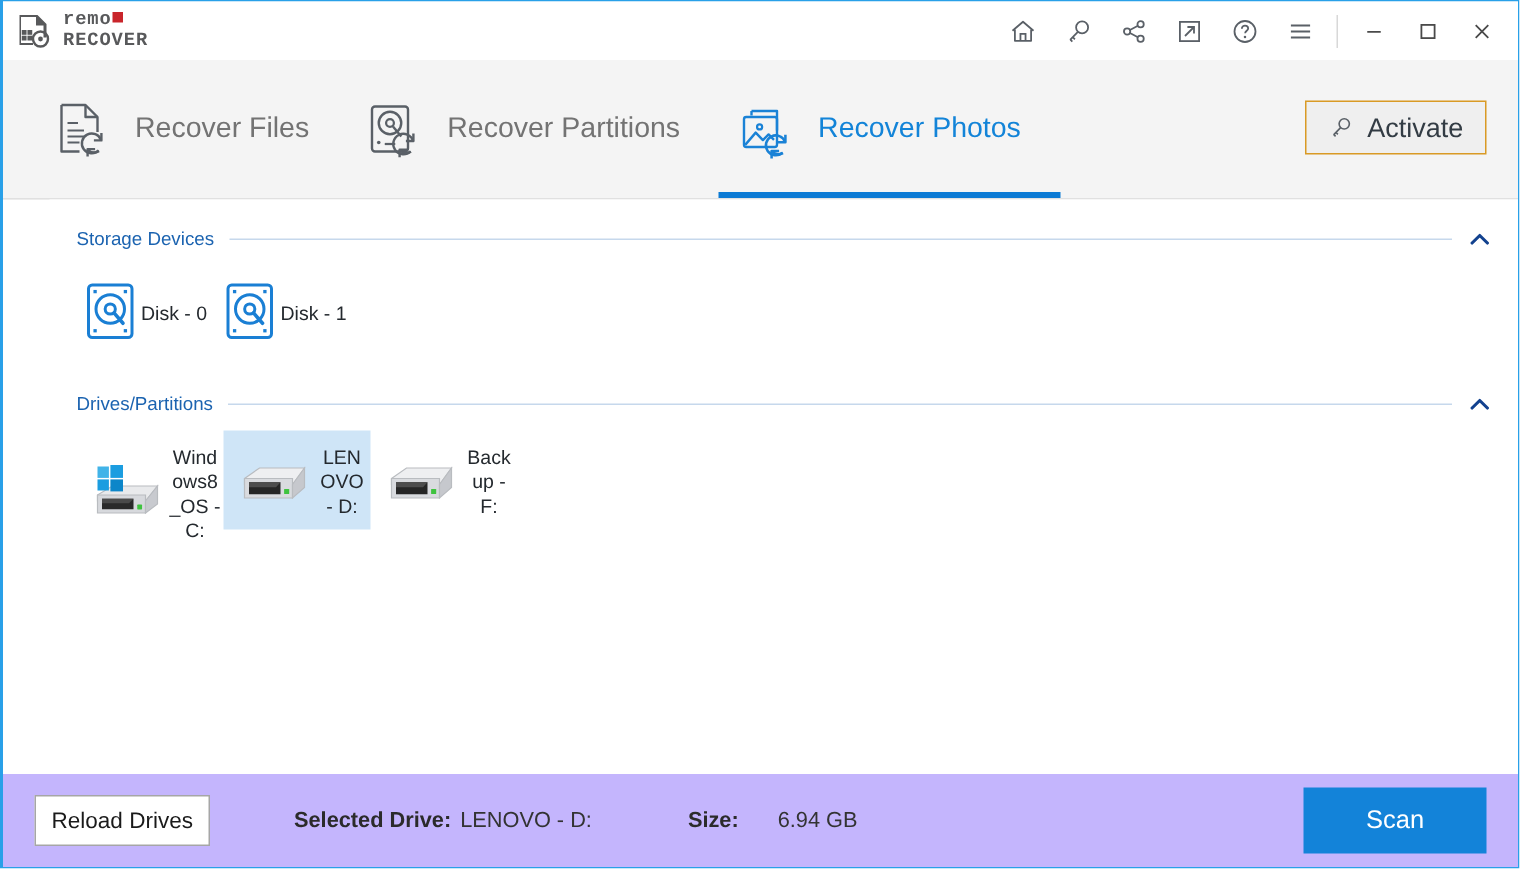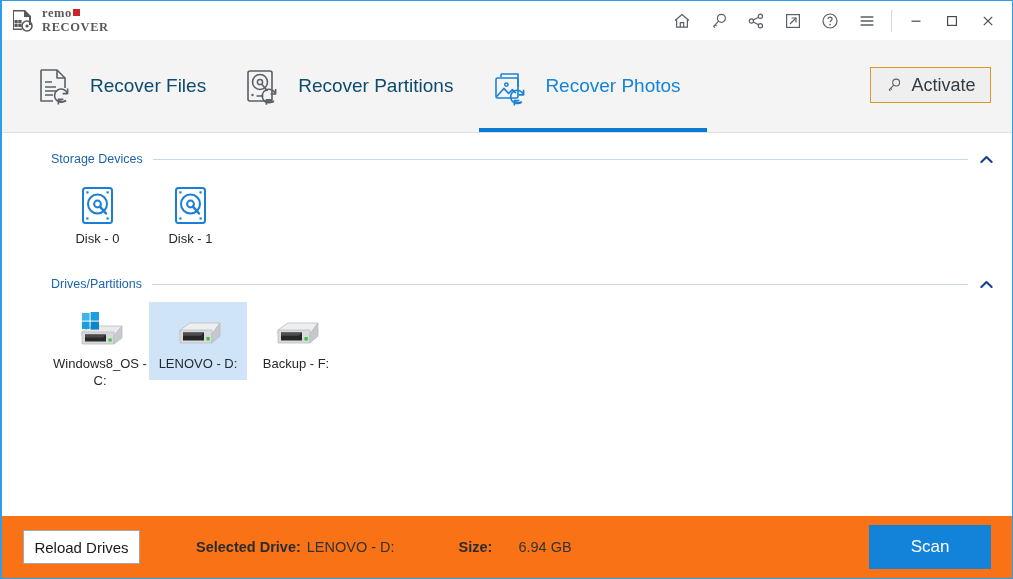--- a/index.html
+++ b/index.html
@@ -39,21 +39,21 @@
 
   .logo {
     display: flex;
     align-items: center;
     gap: 6px;
     user-select: none;
   }
   .logo-mark { width: 26px; height: 26px; display: block; }
   .logo-words { display: flex; flex-direction: column; line-height: 1; }
   .logo-line1, .logo-line2 {
-    font-family: Liberation Serif, serif;
+    font-family: Liberation Mono, monospace;
     font-weight: bold;
     font-size: 12.5px;
     letter-spacing: 0.6px;
     color: #58595b;
   }
   .logo-line1 { font-size: 12.5px; position: relative; }
   .logo-dot {
     display: inline-block;
     width: 7px; height: 7px;
     background: #c9252b;
@@ -100,21 +100,21 @@
     display: flex;
     align-items: center;
     gap: 14px;
     padding: 0 26px 0 8px;
     cursor: pointer;
     position: relative;
     min-width: 175px;
   }
   .tab-label {
     font-size: 19px;
-    color: #0c4a6e;
+    color: #737373;
     white-space: nowrap;
   }
   .tab.active .tab-label { color: #1384d8; }
   .tab.active::after {
     content: "";
     position: absolute;
     left: 0; right: 0; bottom: 0;
     height: 4px;
     background: #0b7ad4;
   }
@@ -173,42 +173,42 @@
   .tile-row {
     display: flex;
     align-items: flex-start;
     gap: 0px;
     padding-top: 10px;
   }
   .tile {
     width: 93px;
     min-height: 62px;
     display: flex;
-    flex-direction: column;
+    flex-direction: row;
     align-items: center;
     padding: 6px 2px 7px 2px;
     cursor: pointer;
     text-align: center;
   }
   .tile.selected { background: #cfe5f7; }
   .tile-icon { height: 44px; display:flex; align-items:center; justify-content:center; }
   .tile-label {
     margin-top: 4px;
     font-size: 13px;
     color: #24292e;
     line-height: 1.25;
     word-break: break-word;
   }
   .drives-row .tile { width: 98px; }
 
   
   .footer {
     height: 62px;
     min-height: 62px;
-    background: #f97316;
+    background: #c4b5fd;
     display: flex;
     align-items: center;
     padding: 0 21px;
     gap: 0;
   }
   .reload-btn {
     width: 117px;
     height: 34px;
     background: #ffffff;
     border: 1px solid #a6a6a6;

